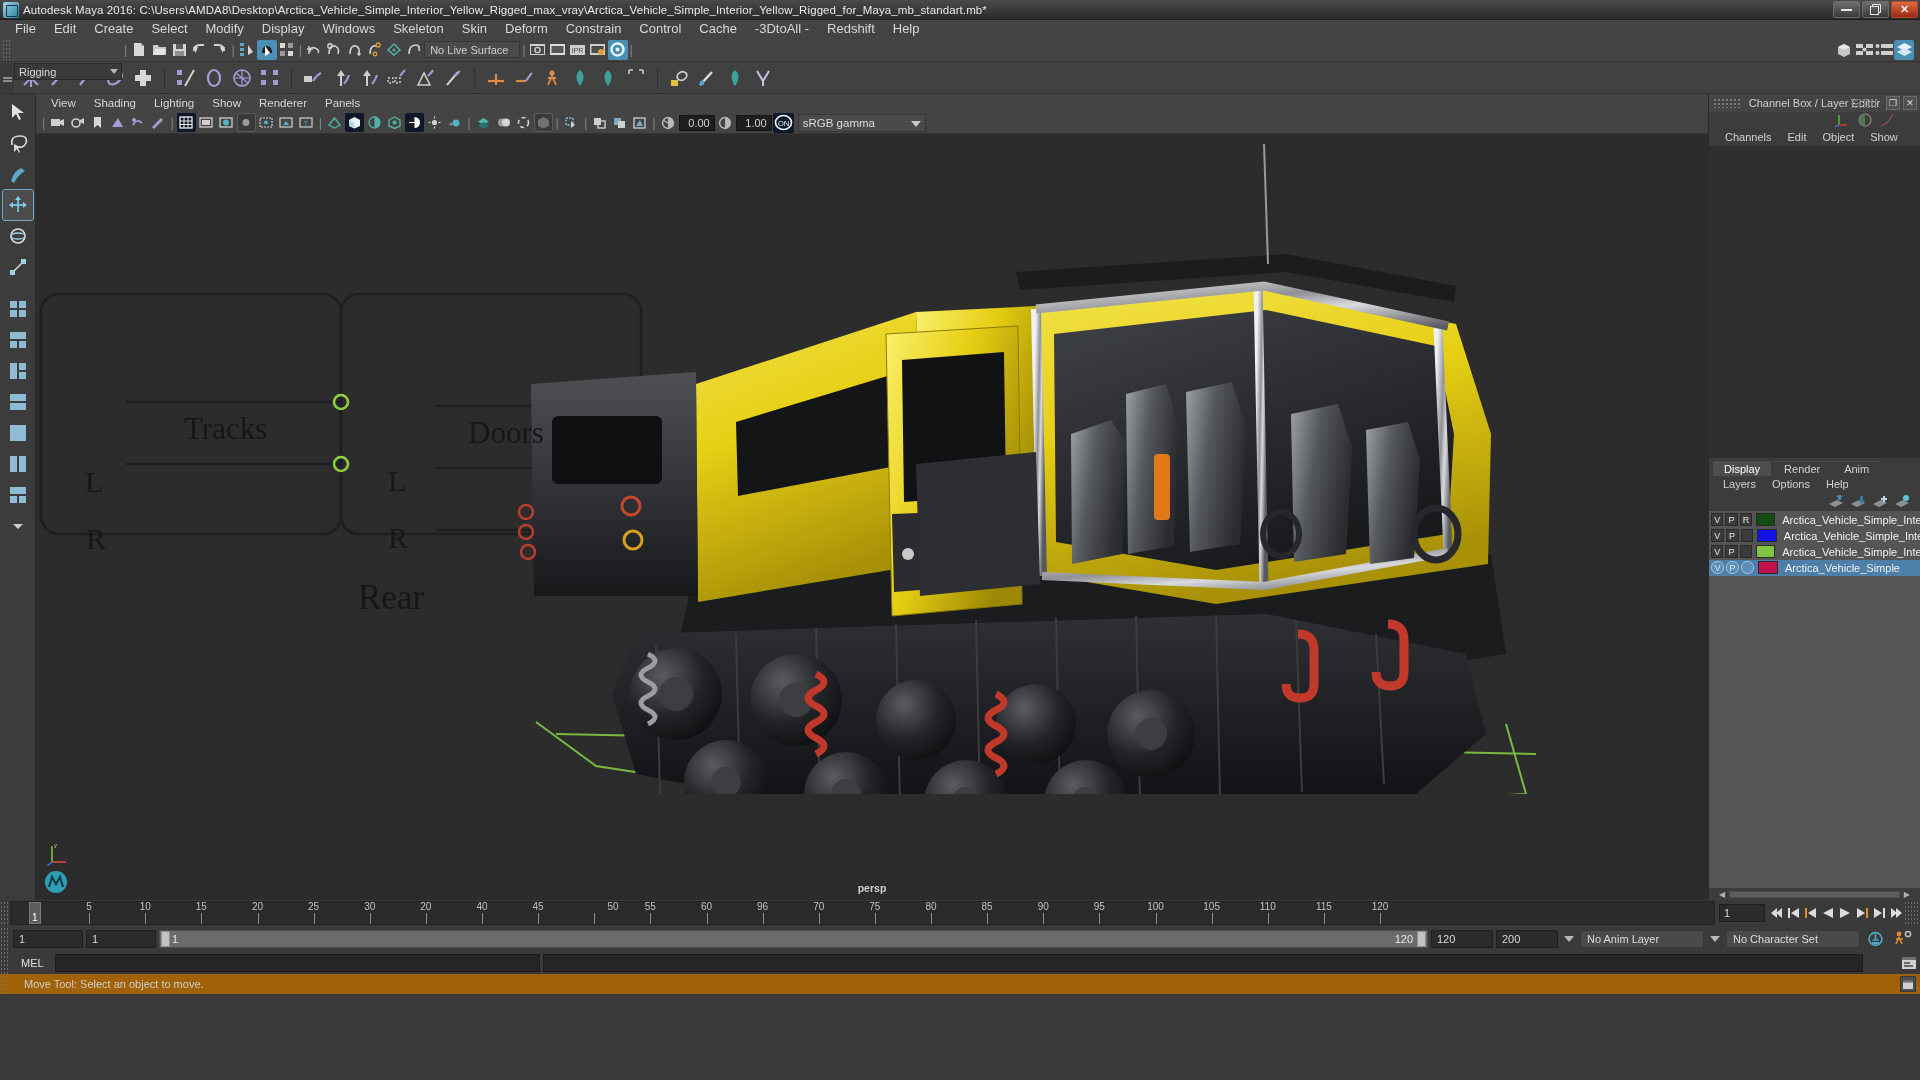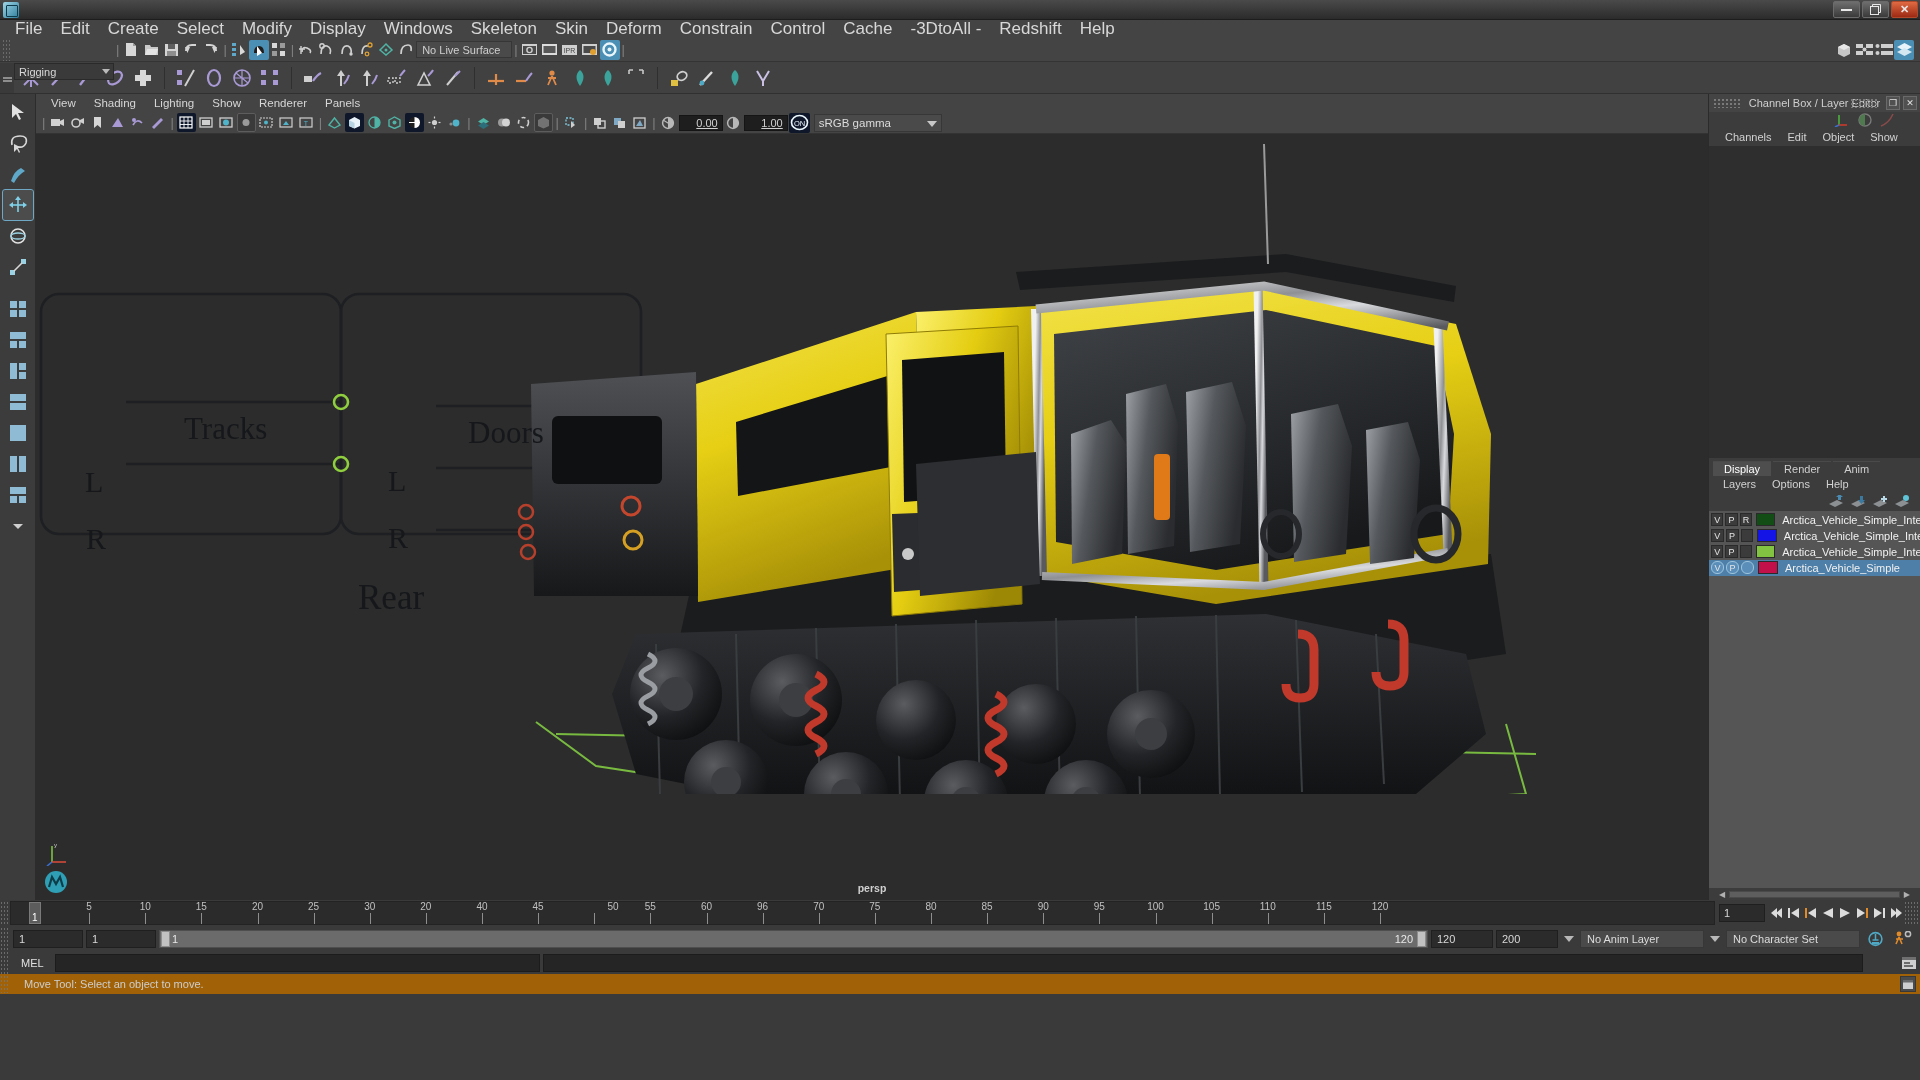--- a/index.html
+++ b/index.html
@@ -15,21 +15,21 @@
     border:1px solid #0e3b4c;border-radius:1px;}
   .tb-title{font-size:11.5px;color:#e8e8e8;white-space:nowrap;overflow:hidden;letter-spacing:.1px;}
   .tb-btns{position:absolute;right:2px;top:1px;display:flex;gap:2px;}
   .tb-btn{width:27px;height:17px;border:1px solid #6b6b6b;border-radius:2px;
     background:linear-gradient(to bottom,#6e6e6e,#3a3a3a);display:flex;align-items:center;justify-content:center;
     font-size:11px;color:#e6e6e6;}
   .tb-btn.close{background:linear-gradient(to bottom,#e06a42,#9c2a14);border-color:#b04a2a;font-weight:bold;}
 
   
   .menubar{height:18px;background:#444444;display:flex;align-items:center;padding-left:6px;gap:0px;}
-  .menubar .mi{font-size:17px;color:#d8d8d8;padding:0 9px;line-height:18px;white-space:nowrap;text-align:center;}
+  .menubar .mi{font-size:13px;color:#d8d8d8;padding:0 9px;line-height:18px;white-space:nowrap;text-align:center;}
 
   
   .statusline{height:24px;background:#444444;display:flex;align-items:center;gap:0;border-bottom:1px solid #343434;}
   .grip{width:8px;height:22px;flex:0 0 auto;margin:0 2px;
     background-image:radial-gradient(#777 0.8px,transparent 0.9px);background-size:3px 4px;opacity:.75;}
   .combo{height:17px;background:#3a3a3a;border:1px solid #2a2a2a;display:flex;align-items:center;
     padding:0 4px;font-size:11px;color:#d8d8d8;position:relative;}
   .combo .arw{position:absolute;right:3px;top:5px;border-left:4px solid transparent;border-right:4px solid transparent;
     border-top:5px solid #b9b9b9;}
   .bracket{color:#808080;font-size:13px;padding:0 2px;}
@@ -54,22 +54,22 @@
   .tool.active{background:#4c4c4c;outline:1px solid #6fa8c4;}
   .toolgap{height:10px;}
 
   .viewport-col{flex:1;display:flex;flex-direction:column;background:#2b2b2b;}
   .panelmenu{height:18px;background:#444;display:flex;align-items:center;padding-left:6px;}
   .panelmenu .pm{font-size:11.5px;color:#d6d6d6;padding:0 9px;}
   .vptoolbar{height:22px;background:#444;display:flex;align-items:center;gap:1px;padding-left:4px;border-bottom:1px solid #333;}
   .vpi{width:19px;height:19px;display:flex;align-items:center;justify-content:center;border-radius:2px;}
   .vpi.on{background:#0f172a;}
   .vpi.pressed{background:#3a3a3a;border:1px solid #5d5d5d;}
-  .numfield{height:16px;width:44px;background:#1e1e1e;border:1px solid #151515;color:#d0d0d0;font-size:11px;
-    display:flex;align-items:center;justify-content:flex-end;padding-right:4px;text-decoration:underline;}
+  .numfield{height:16px;width:36px;background:#1e1e1e;border:1px solid #151515;color:#d0d0d0;font-size:11px;
+    display:flex;align-items:center;justify-content:flex-end;padding-right:4px;}
   .gammasel{height:18px;width:128px;background:#4a4a4a;border:1px solid #373737;font-size:11.5px;color:#dcdcdc;
     display:flex;align-items:center;padding:0 4px;position:relative;margin-left:3px;}
   .gammasel .arw{position:absolute;right:4px;top:6px;border-left:5px solid transparent;border-right:5px solid transparent;
     border-top:6px solid #c8c8c8;}
 
   .viewport{flex:1;position:relative;overflow:hidden;background:#2c2c2c;}
   .vplabel{position:absolute;left:50%;transform:translateX(-50%);bottom:6px;font-size:10.5px;color:#d0d0d0;font-weight:bold;}
   .axisgizmo{position:absolute;left:10px;bottom:34px;width:26px;height:26px;}
   .vp-logo{position:absolute;left:8px;bottom:6px;width:24px;height:24px;}
 
@@ -139,20 +139,21 @@
     display:flex;align-items:center;justify-content:center;}
 
   
   .scene{position:absolute;inset:0;}
 </style>
 </head>
 <body>
 
 <div class="titlebar">
   <div class="tb-icon"></div>
+  <div class="tb-title">Autodesk Maya 2016: C:\Users\AMDA8\Desktop\Arctica_Vehicle_Simple_Interior_Yellow_Rigged_max_vray\Arctica_Vehicle_Simple_Interior_Yellow_Rigged_for_Maya_mb_standart.mb*</div>
   <div class="tb-btns">
     <div class="tb-btn">
       <svg width="11" height="3">
           <rect x="0" y="1" width="11" height="2" fill="#e8e8e8"></rect>
         </svg>
     </div>
     <div class="tb-btn">
       <svg width="11" height="11">
           <rect x="0.5" y="2.5" width="8" height="8" fill="none" stroke="#e8e8e8"></rect>
           <polyline points="2.5,2.5 2.5,0.5 10.5,0.5 10.5,8.5 8.5,8.5" fill="none" stroke="#e8e8e8"></polyline>
@@ -176,21 +177,21 @@
   <span class="mi">Constrain</span>
   <span class="mi">Control</span>
   <span class="mi">Cache</span>
   <span class="mi">-3DtoAll -</span>
   <span class="mi">Redshift</span>
   <span class="mi">Help</span>
 </div>
 
 <div class="statusline">
   <div class="grip"></div>
-  <div class="combo" style="width:100px;margin-left:2px;margin-top:44px;">
+  <div class="combo" style="width:108px;margin-left:2px;margin-top:44px;">
     <span>Rigging</span>
       <i class="arw"></i>
   </div>
   <span class="bracket">|</span>
 
   <div class="tbi">
     <svg width="15" height="15">
         <polygon points="2,1 9,1 12,4 12,14 2,14" fill="#d8d8d8"></polygon>
         <polygon points="9,1 9,4 12,4" fill="#9a9a9a"></polygon>
       </svg>

